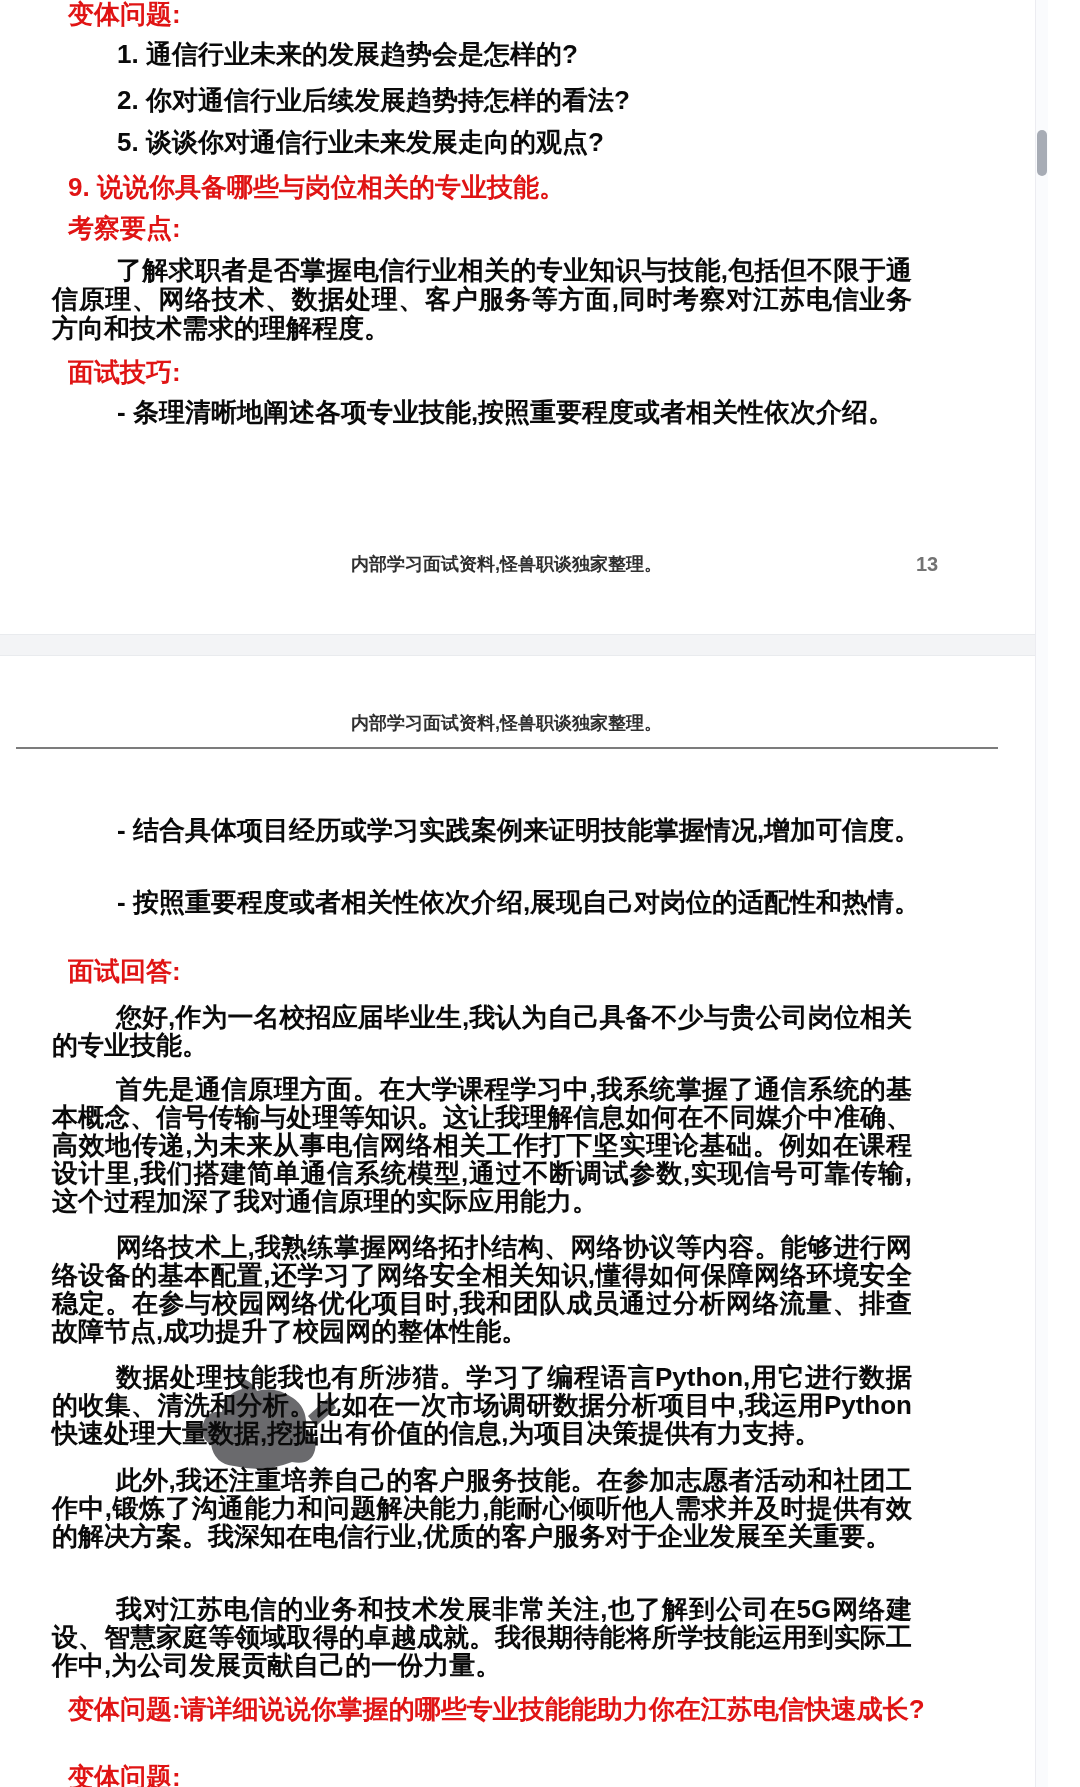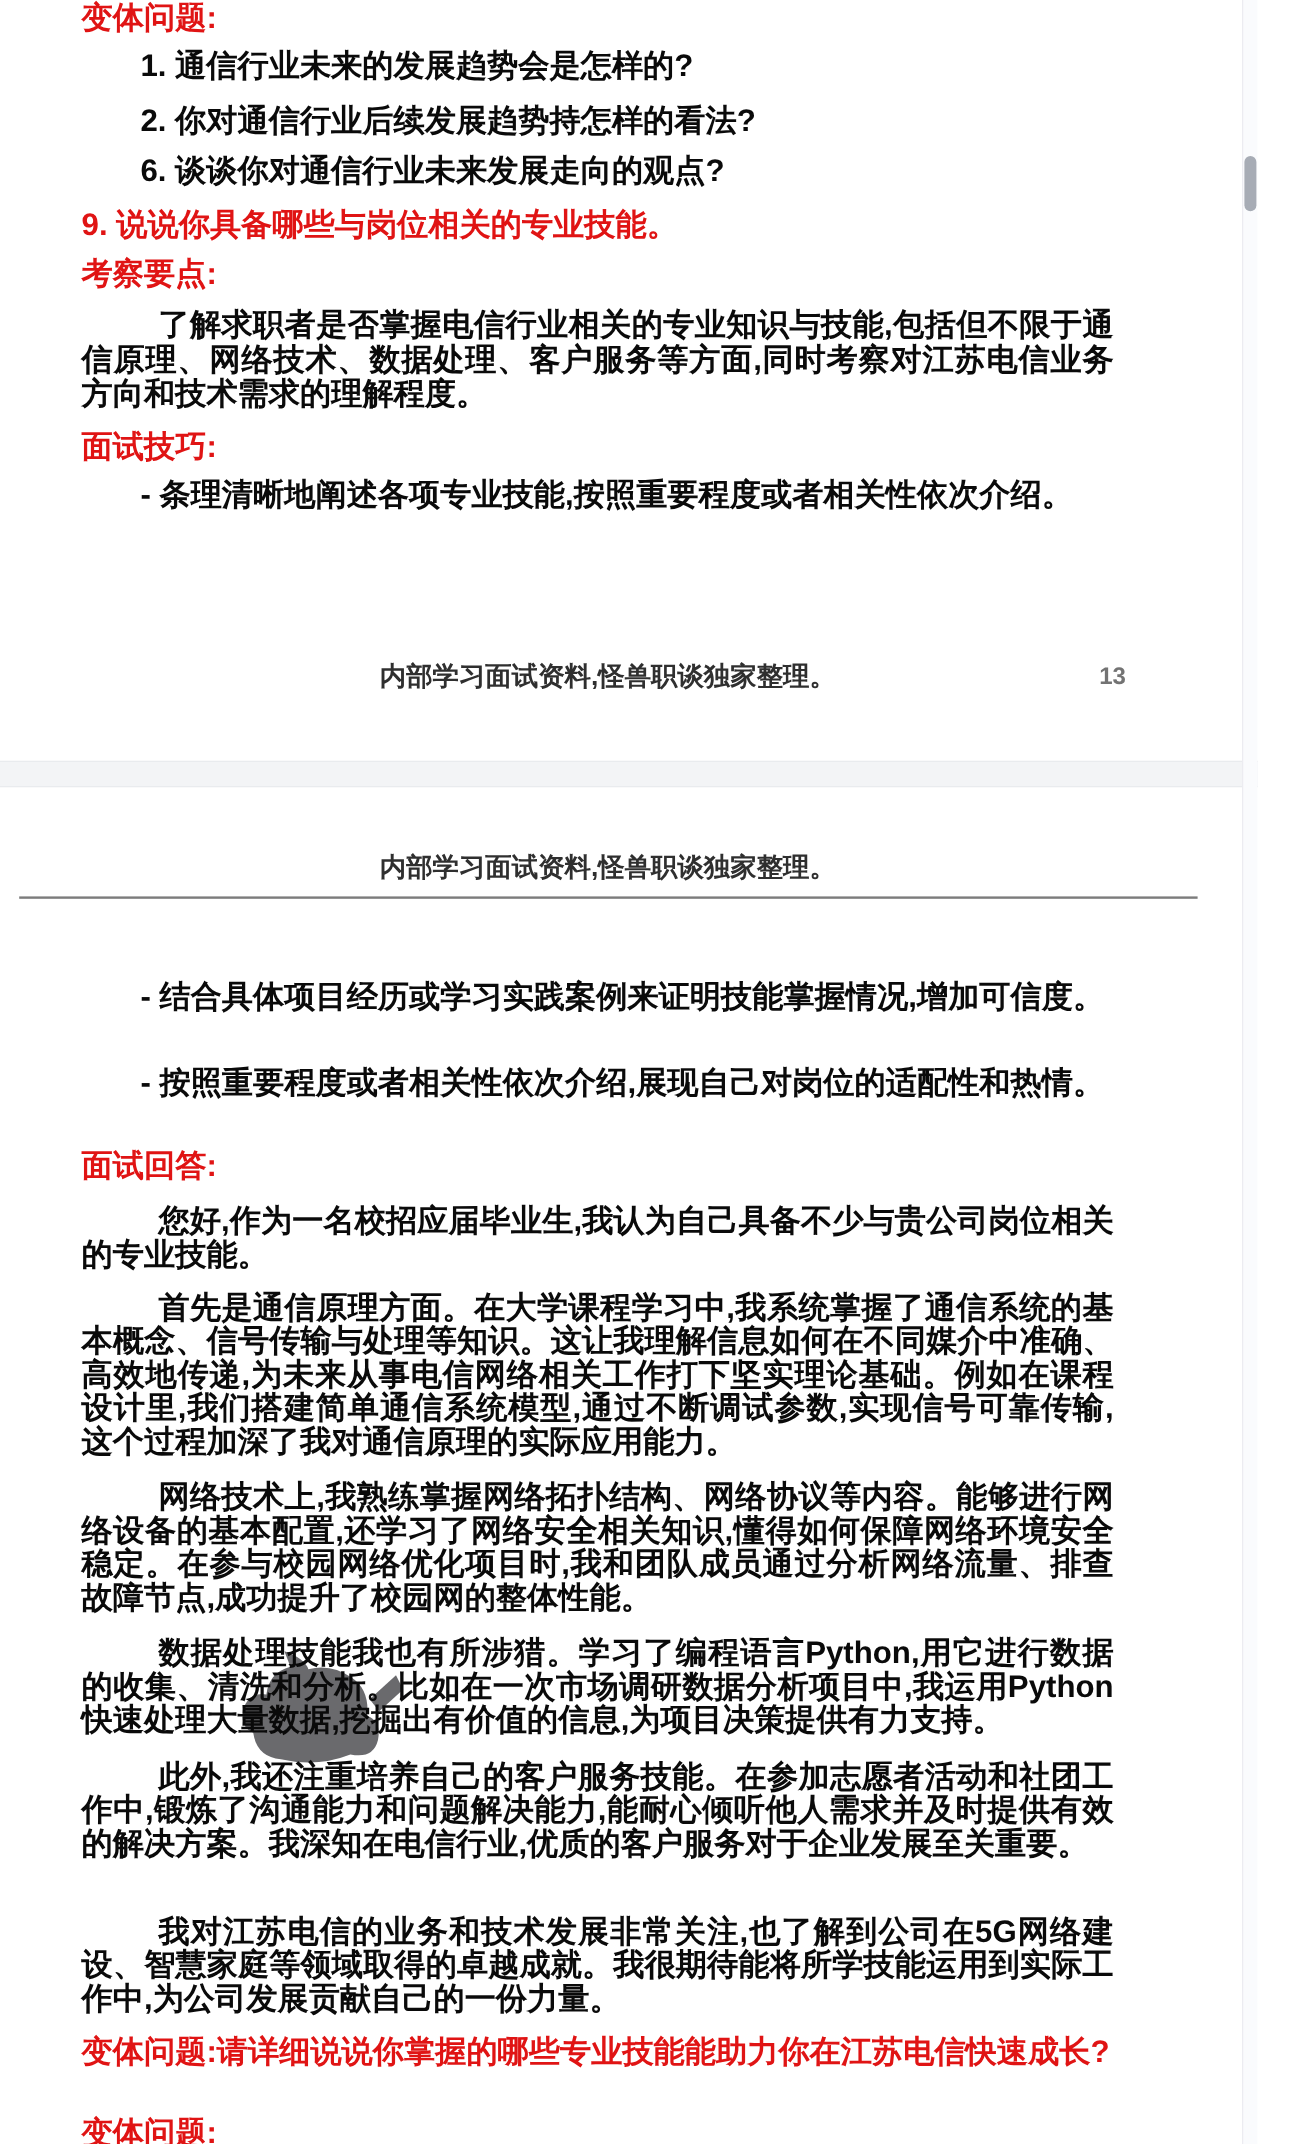--- a/index.html
+++ b/index.html
@@ -3,26 +3,26 @@
 <meta charset="utf-8">
 <style>
   html,body{margin:0;padding:0;background:#ffffff;}
   .canvas{
     position:relative;width:1048px;height:1787px;overflow:hidden;background:#ffffff;
     font-family:"Liberation Sans","DejaVu Sans",sans-serif;font-weight:bold;color:#0a0a0a;
   }
   .abs{position:absolute;}
   .txt{font-size:26px;line-height:28px;z-index:2;}
   .red{color:#e01414;}
-  .para{left:68px;width:860px;text-align:justify;text-indent:64px;word-break:break-all;}
+  .para{left:52px;width:860px;text-align:justify;text-indent:64px;word-break:break-all;}
   .tip{left:68px;width:860px;text-align:justify;text-indent:49px;line-height:29px;word-break:break-all;}
   .qitem{left:117px;white-space:nowrap;}
   .heading{left:68px;white-space:nowrap;}
   .exam{line-height:29px;}
-  .centerline{left:68px;width:877px;text-align:center;font-size:22px;line-height:24px;color:#2f2f2f;z-index:2;}
+  .centerline{left:68px;width:877px;text-align:center;font-size:18px;line-height:24px;color:#2f2f2f;z-index:2;}
   .pagenum{left:916px;font-size:20px;line-height:24px;color:#737373;z-index:2;}
   .page-gap{left:0;top:634px;width:1080px;height:20px;background:#f3f4f6;border-top:1px solid #e9ebee;border-bottom:1px solid #e9ebee;z-index:1;}
   .divider{left:16px;top:747px;width:982px;height:2px;background:#7c7c7c;z-index:2;}
   .variant{left:68px;width:860px;text-align:justify;line-height:31px;word-break:break-all;}
   
   .wm-text{
     left:330px;top:1376px;font-size:100px;line-height:100px;letter-spacing:6px;
     color:rgba(234,177,101,0.75);white-space:nowrap;z-index:0;
   }
   .wm-monster{left:196px;top:1374px;width:150px;height:96px;z-index:0;opacity:0.82;}
@@ -32,21 +32,21 @@
 </style>
 </head>
 <body>
 
 <div class="canvas">
 
   <div class="abs txt red heading" style="top:0px;">变体问题:</div>
 
   <div class="abs txt qitem" style="top:40px;">1. 通信行业未来的发展趋势会是怎样的?</div>
   <div class="abs txt qitem" style="top:86px;">2. 你对通信行业后续发展趋势持怎样的看法?</div>
-  <div class="abs txt qitem" style="top:128px;">6. 谈谈你对通信行业未来发展走向的观点?</div>
+  <div class="abs txt qitem" style="top:128px;">5. 谈谈你对通信行业未来发展走向的观点?</div>
 
   <div class="abs txt red heading" style="top:173px;">9. 说说你具备哪些与岗位相关的专业技能。</div>
 
   <div class="abs txt red heading" style="top:214px;">考察要点:</div>
 
   <div class="abs txt para exam" style="top:256px;">了解求职者是否掌握电信行业相关的专业知识与技能,包括但不限于通信原理、网络技术、数据处理、客户服务等方面,同时考察对江苏电信业务方向和技术需求的理解程度。</div>
 
   <div class="abs txt red heading" style="top:358px;">面试技巧:</div>
 
   <div class="abs txt tip" style="top:398px;">- 条理清晰地阐述各项专业技能,按照重要程度或者相关性依次介绍。</div>

